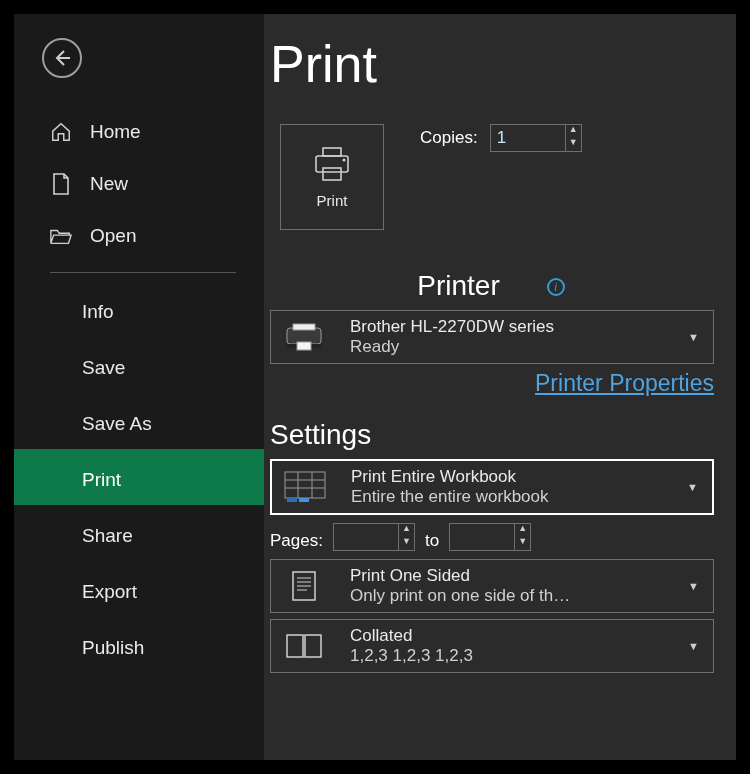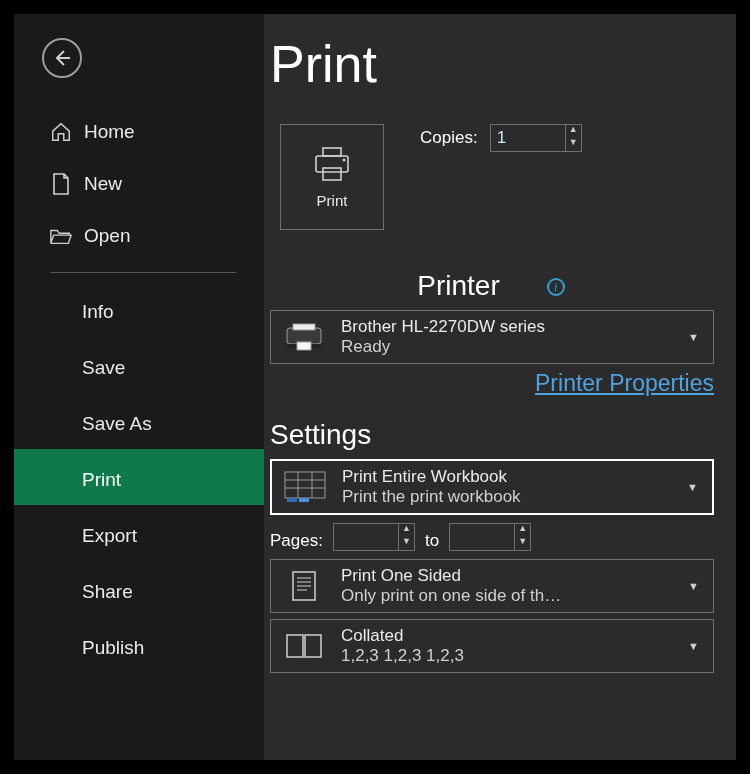--- a/index.html
+++ b/index.html
@@ -42,21 +42,21 @@
     justify-content: center;
     cursor: pointer;
     margin-bottom: 28px;
   }
   .side-item {
     display: flex;
     align-items: center;
     padding: 10px 22px 10px 34px;
     font-size: 19px;
     color: #eaeaea;
-    gap: 10px;
+    gap: 16px;
     cursor: pointer;
     height: 52px;
   }
   .side-item .icon {
     width: 26px;
     display: flex;
     justify-content: center;
     color: #cfcfcf;
   }
   .side-sep {
@@ -166,21 +166,21 @@
     color:#2f9fd6;font-size:12px;font-family:Georgia,serif;font-style:italic;
     margin-right:2px;margin-bottom:6px;cursor:pointer;
   }
   .dropdown {
     border: 1px solid #6f6f6f;
     background: #2b2b2b;
     margin-left: 6px;
     display: flex;
     align-items: center;
     padding: 6px 10px 6px 10px;
-    gap: 14px;
+    gap: 23px;
     cursor: pointer;
     position: relative;
     margin-bottom: 6px;
   }
   .dropdown.highlight { border: 2px solid #ffffff; }
   .dropdown .dicon {
     width: 46px;
     height: 38px;
     display: flex;
     align-items: center;
@@ -262,24 +262,24 @@
     <div class="side-sub">
         <span>Save</span>
       </div>
     <div class="side-sub">
         <span>Save As</span>
       </div>
     <div class="side-sub active">
         <span>Print</span>
       </div>
     <div class="side-sub">
+        <span>Share</span>
+      </div>
+    <div class="side-sub">
         <span>Export</span>
-      </div>
-    <div class="side-sub">
-        <span>Share</span>
       </div>
     <div class="side-sub">
         <span>Publish</span>
       </div>
   </div>
 
   <div class="main">
     <h1 class="page-title">Print</h1>
 
     <div class="print-row">
@@ -337,21 +337,21 @@
           <line x1="2" y1="10" x2="42" y2="10" stroke="#9a9a9a"></line>
           <line x1="2" y1="18" x2="42" y2="18" stroke="#9a9a9a"></line>
           <line x1="15" y1="2" x2="15" y2="28" stroke="#9a9a9a"></line>
           <line x1="29" y1="2" x2="29" y2="28" stroke="#9a9a9a"></line>
           <rect x="4" y="28" width="10" height="4" fill="#2d6fb5"></rect>
           <rect x="16" y="28" width="10" height="4" fill="#4a90d9"></rect>
         </svg>
       </div>
       <div class="texts">
         <div class="line1">Print Entire Workbook</div>
-        <div class="line2">Print the print workbook</div>
+        <div class="line2">Entire the entire workbook</div>
       </div>
       <div class="chev">▼</div>
     </div>
 
     <div class="pages-row">
       <span>Pages:</span>
       <div class="pagebox">
         <input value="" style="">
         <div class="steppers">
             <div>▲</div>

